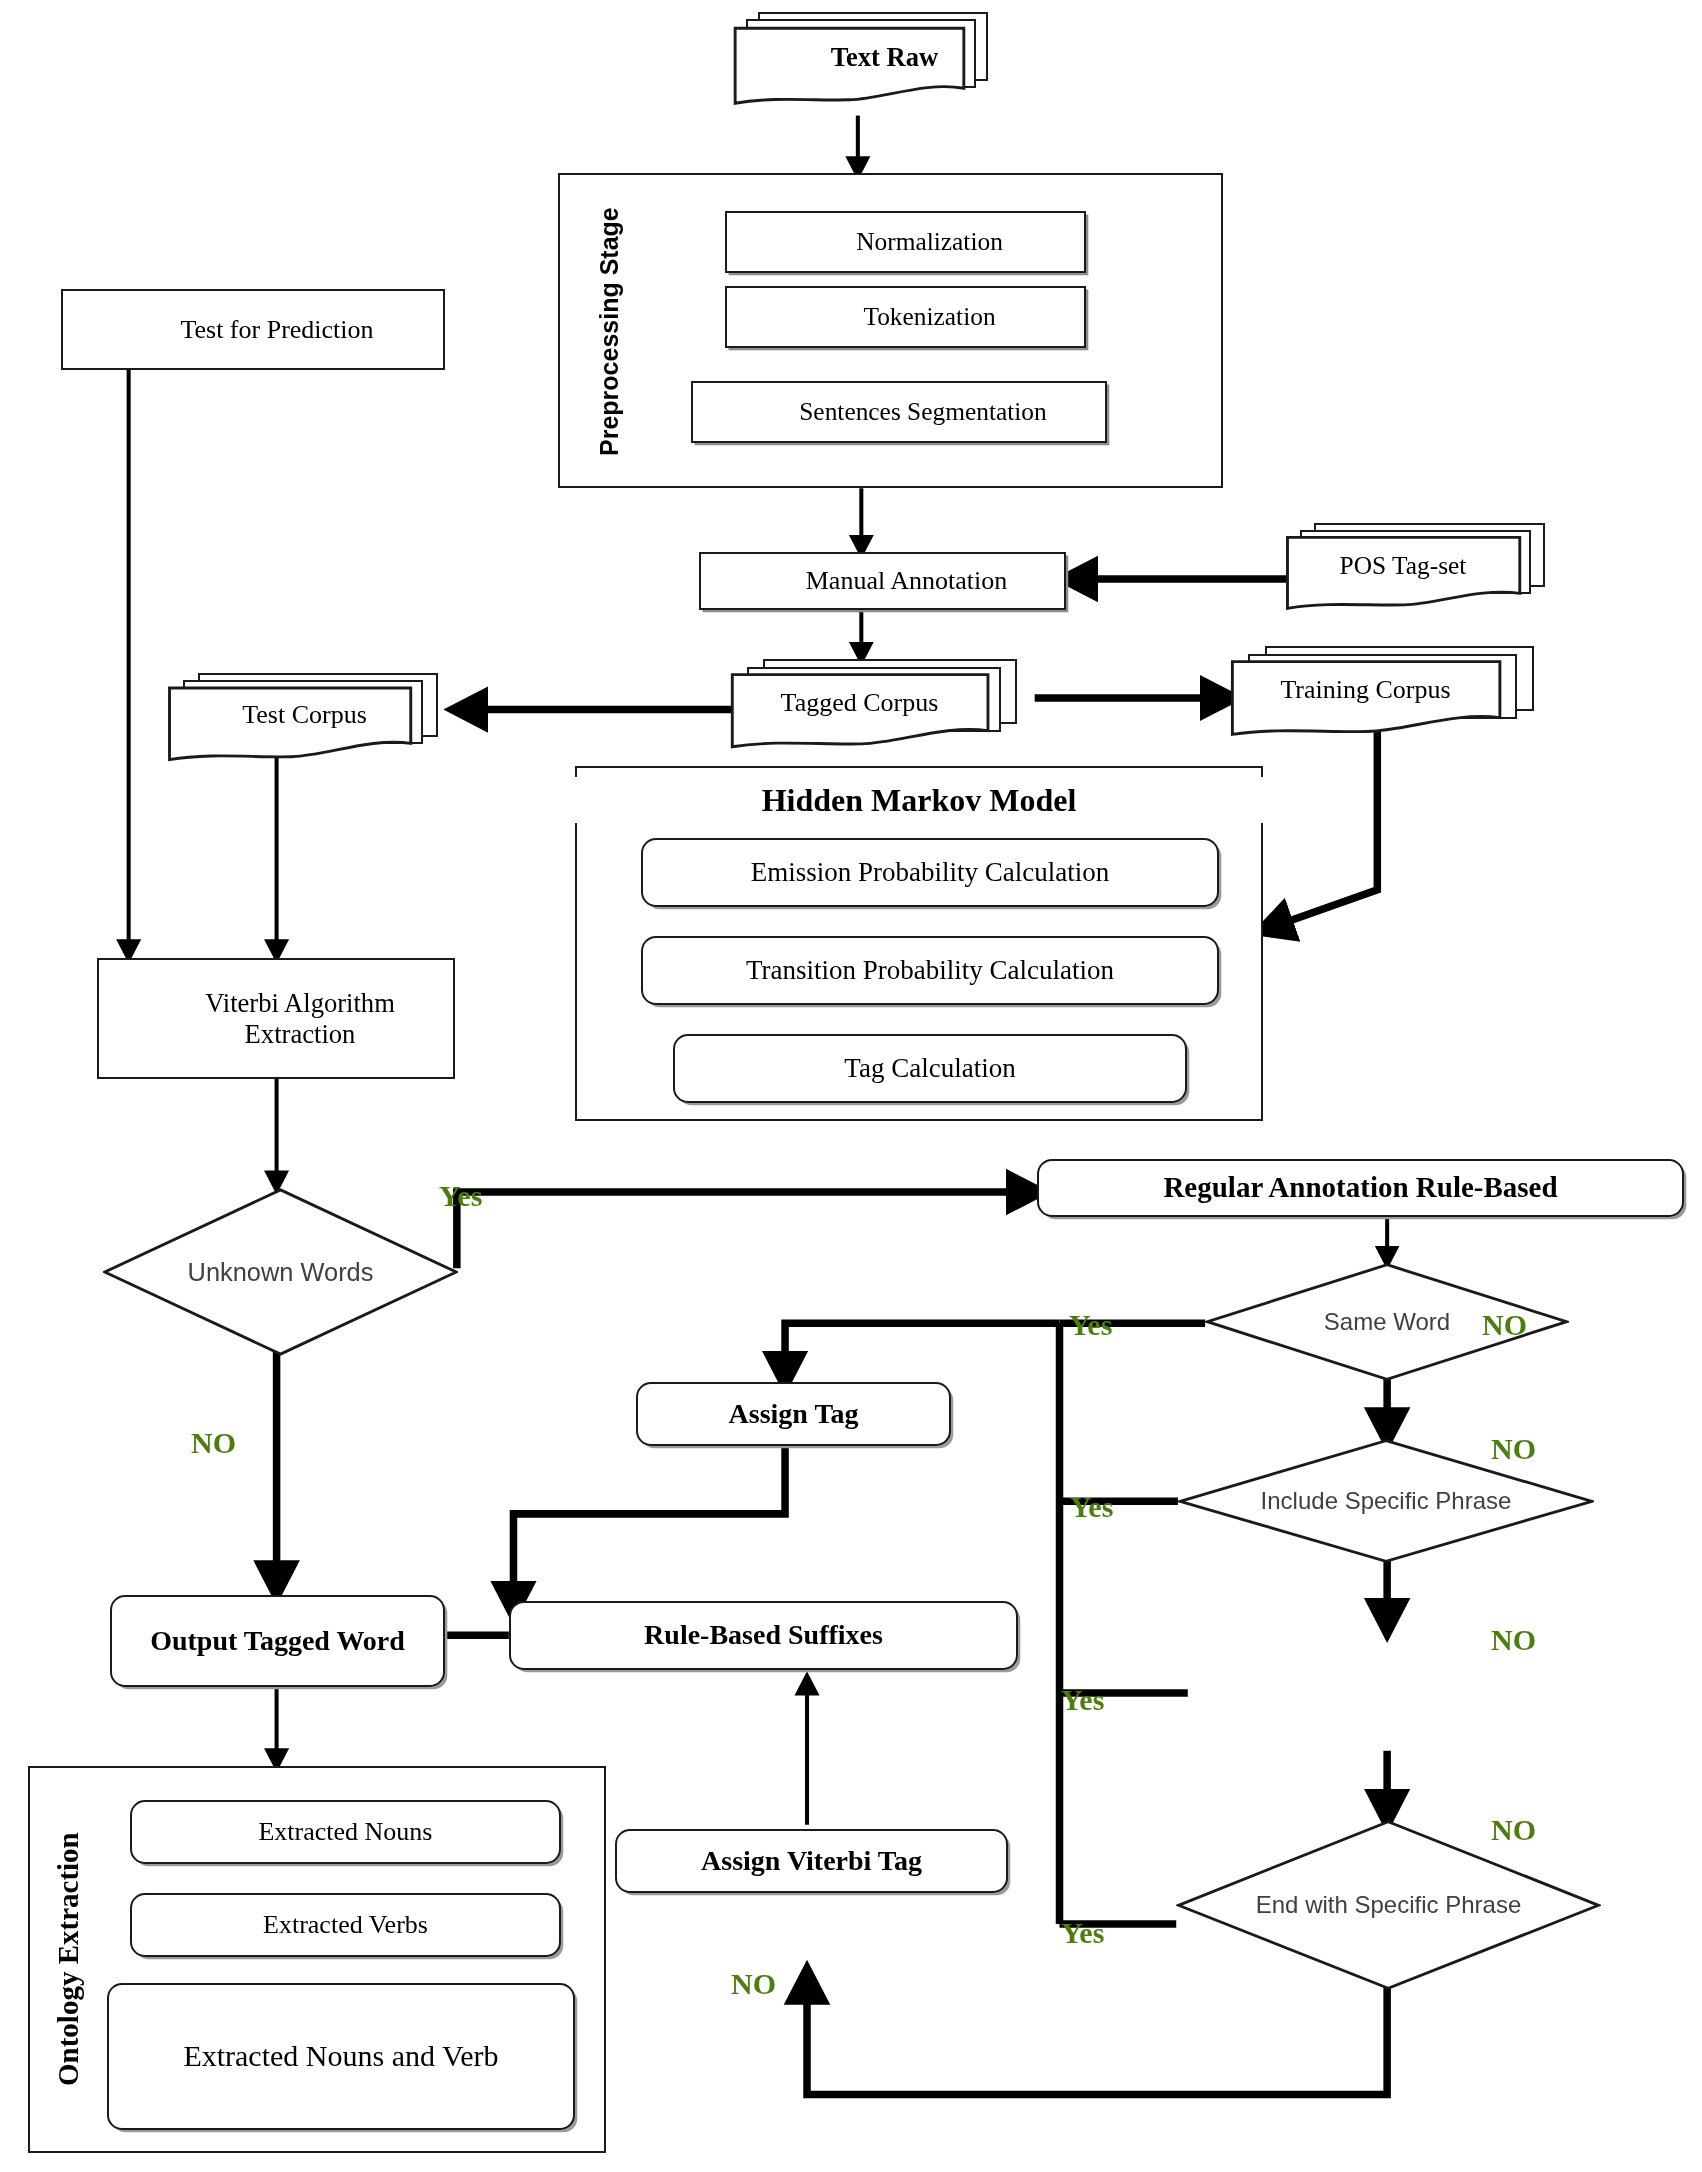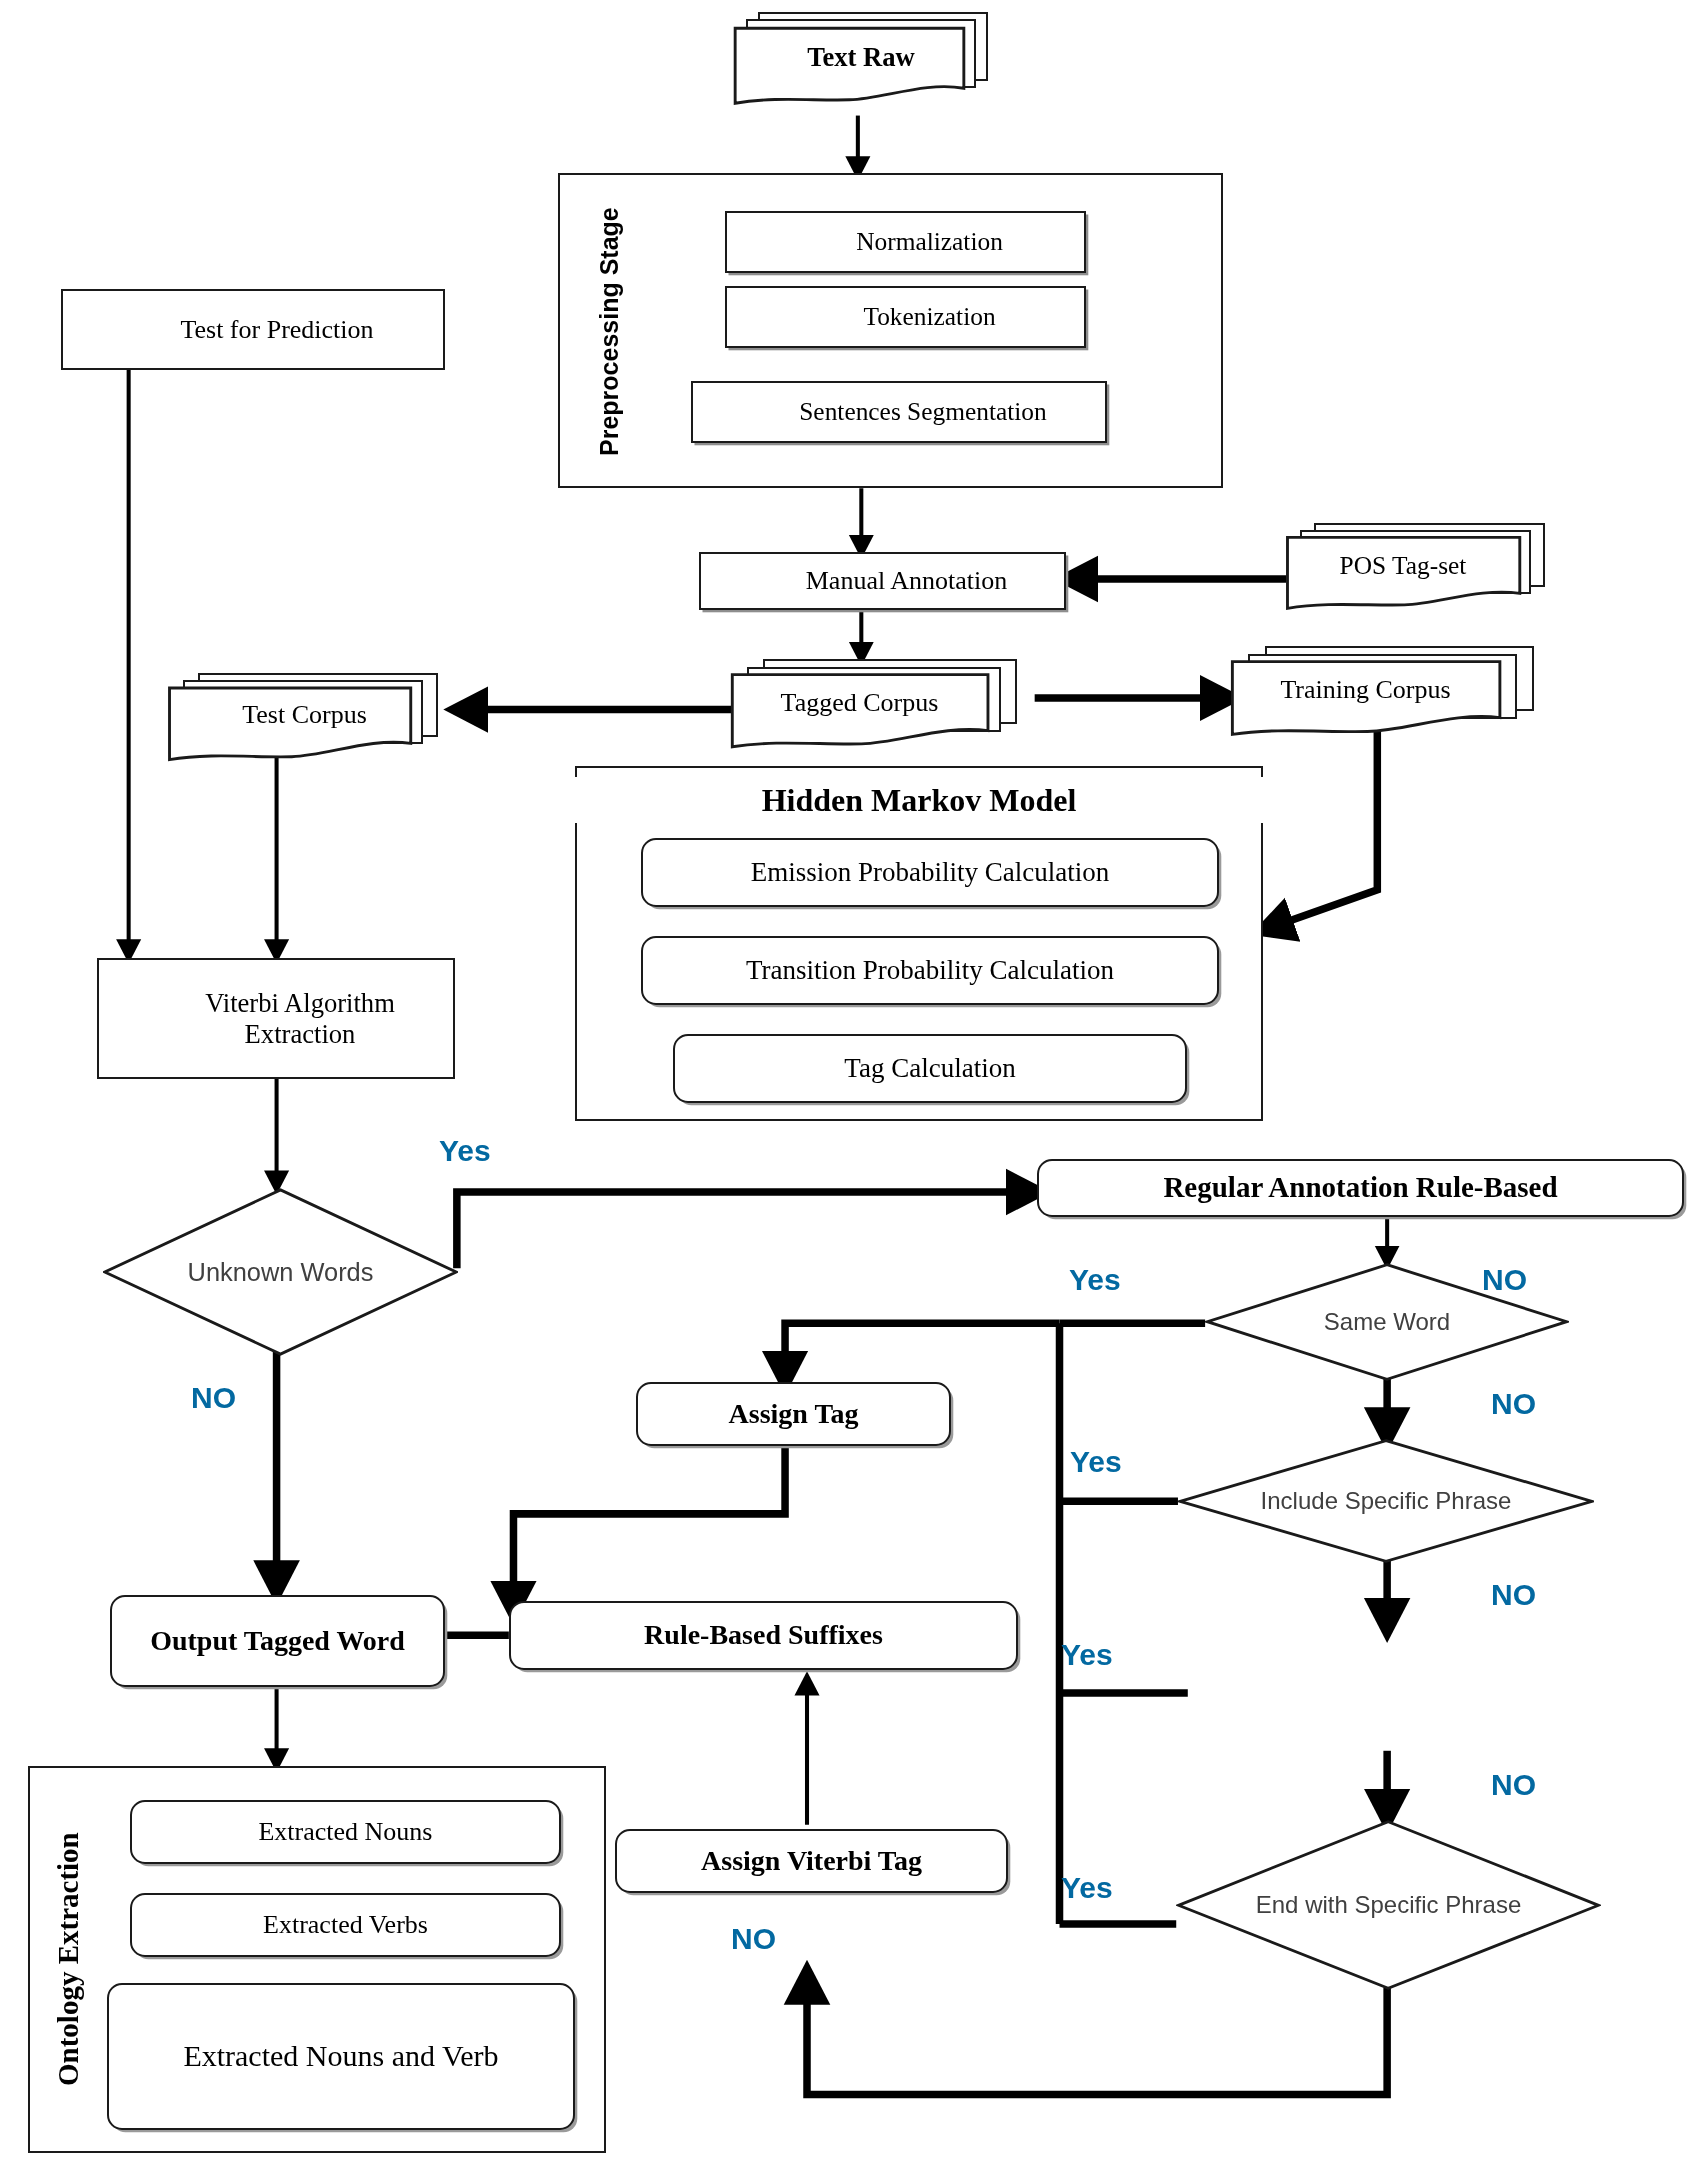--- a/index.html
+++ b/index.html
@@ -15,42 +15,42 @@
   .round{border:2.3px solid #1a1a1a;border-radius:15px;box-shadow:3.5px 3.5px 0 -1.2px #9a9a9a;}
   .container{border:2.3px solid #1a1a1a;background:#fff;}
   .bold{font-weight:bold;}
   .sans{font-family:"Liberation Sans", sans-serif;}
 
   
   .vlabel{position:absolute;font-weight:bold;writing-mode:vertical-rl;
           transform:rotate(180deg);text-align:center;z-index:6;color:#000;}
 
   
-  .docshape{position:absolute;z-index:5;}
+  .docshape{position:absolute;z-index:5;padding-left:47px;}
   .docshape .sheet{position:absolute;border:2.3px solid #1a1a1a;background:#fff;box-sizing:border-box;}
   .docshape .front{position:absolute;left:0;top:0;width:100%;height:100%;
      display:flex;align-items:center;justify-content:center;text-align:center;z-index:3;}
   .docshape svg{position:absolute;left:0;top:0;overflow:visible;}
 
   
   .diamond{position:absolute;z-index:5;}
   .diamond svg{position:absolute;left:0;top:0;}
   .diamond .dtext{position:absolute;left:0;top:0;width:100%;height:100%;
      display:flex;align-items:center;justify-content:center;text-align:center;
      font-family:"Liberation Sans", sans-serif;color:#404040;line-height:1.2;}
 
   
   #wires{position:absolute;left:0;top:0;width:1703px;height:2172px;z-index:2;}
   .ln{stroke:#000;fill:none;}
   .thin{stroke-width:7;}
   .thick{stroke-width:13;}
 
   
-  .elabel{position:absolute;font-weight:bold;color:#0369a1;z-index:7;
-          font-family:Liberation Sans, sans-serif;}
+  .elabel{position:absolute;font-weight:bold;color:#4d7c0f;z-index:7;
+          font-family:Liberation Serif, serif;margin-top:45px;}
 </style>
 </head>
 <body>
 
 <div id="canvas">
 
   <svg id="wires" viewBox="0 0 2946 3759">
     <defs>
       <marker id="ah" markerWidth="7" markerHeight="7" refX="4.2" refY="3.5" orient="auto" markerUnits="strokeWidth">
         <path d="M0,0.4 L6,3.5 L0,6.6 z" fill="#000"></path>

